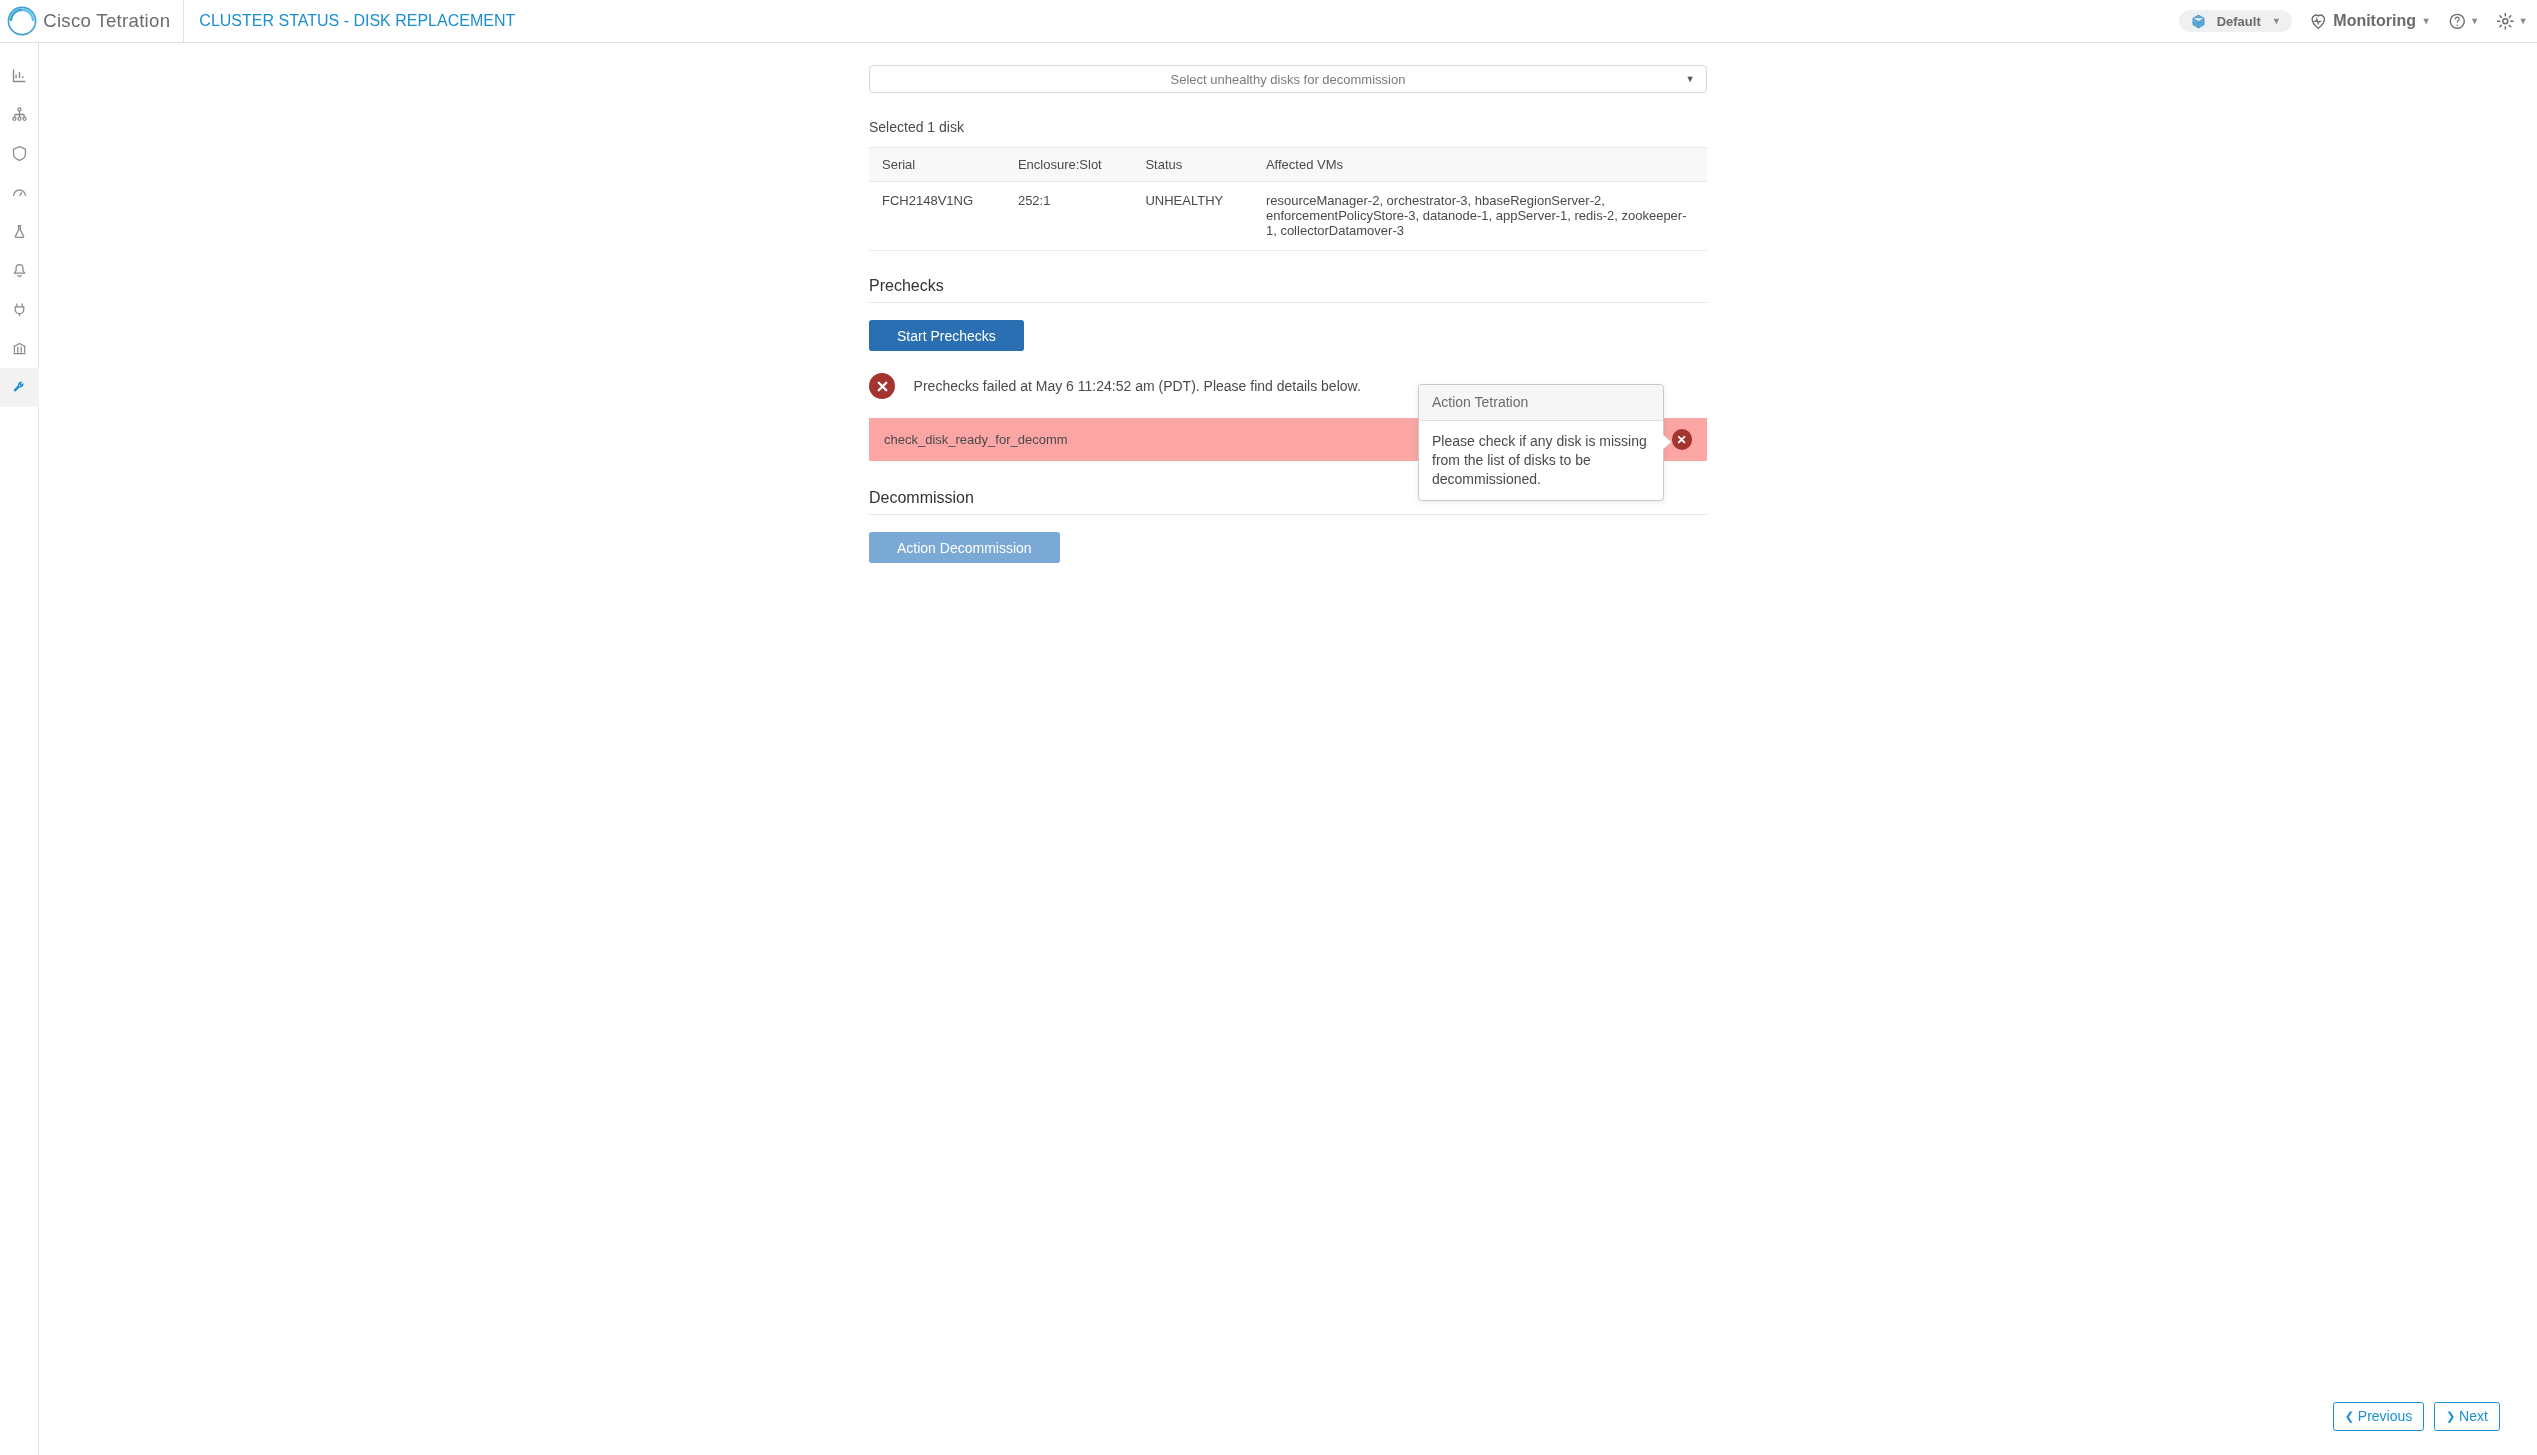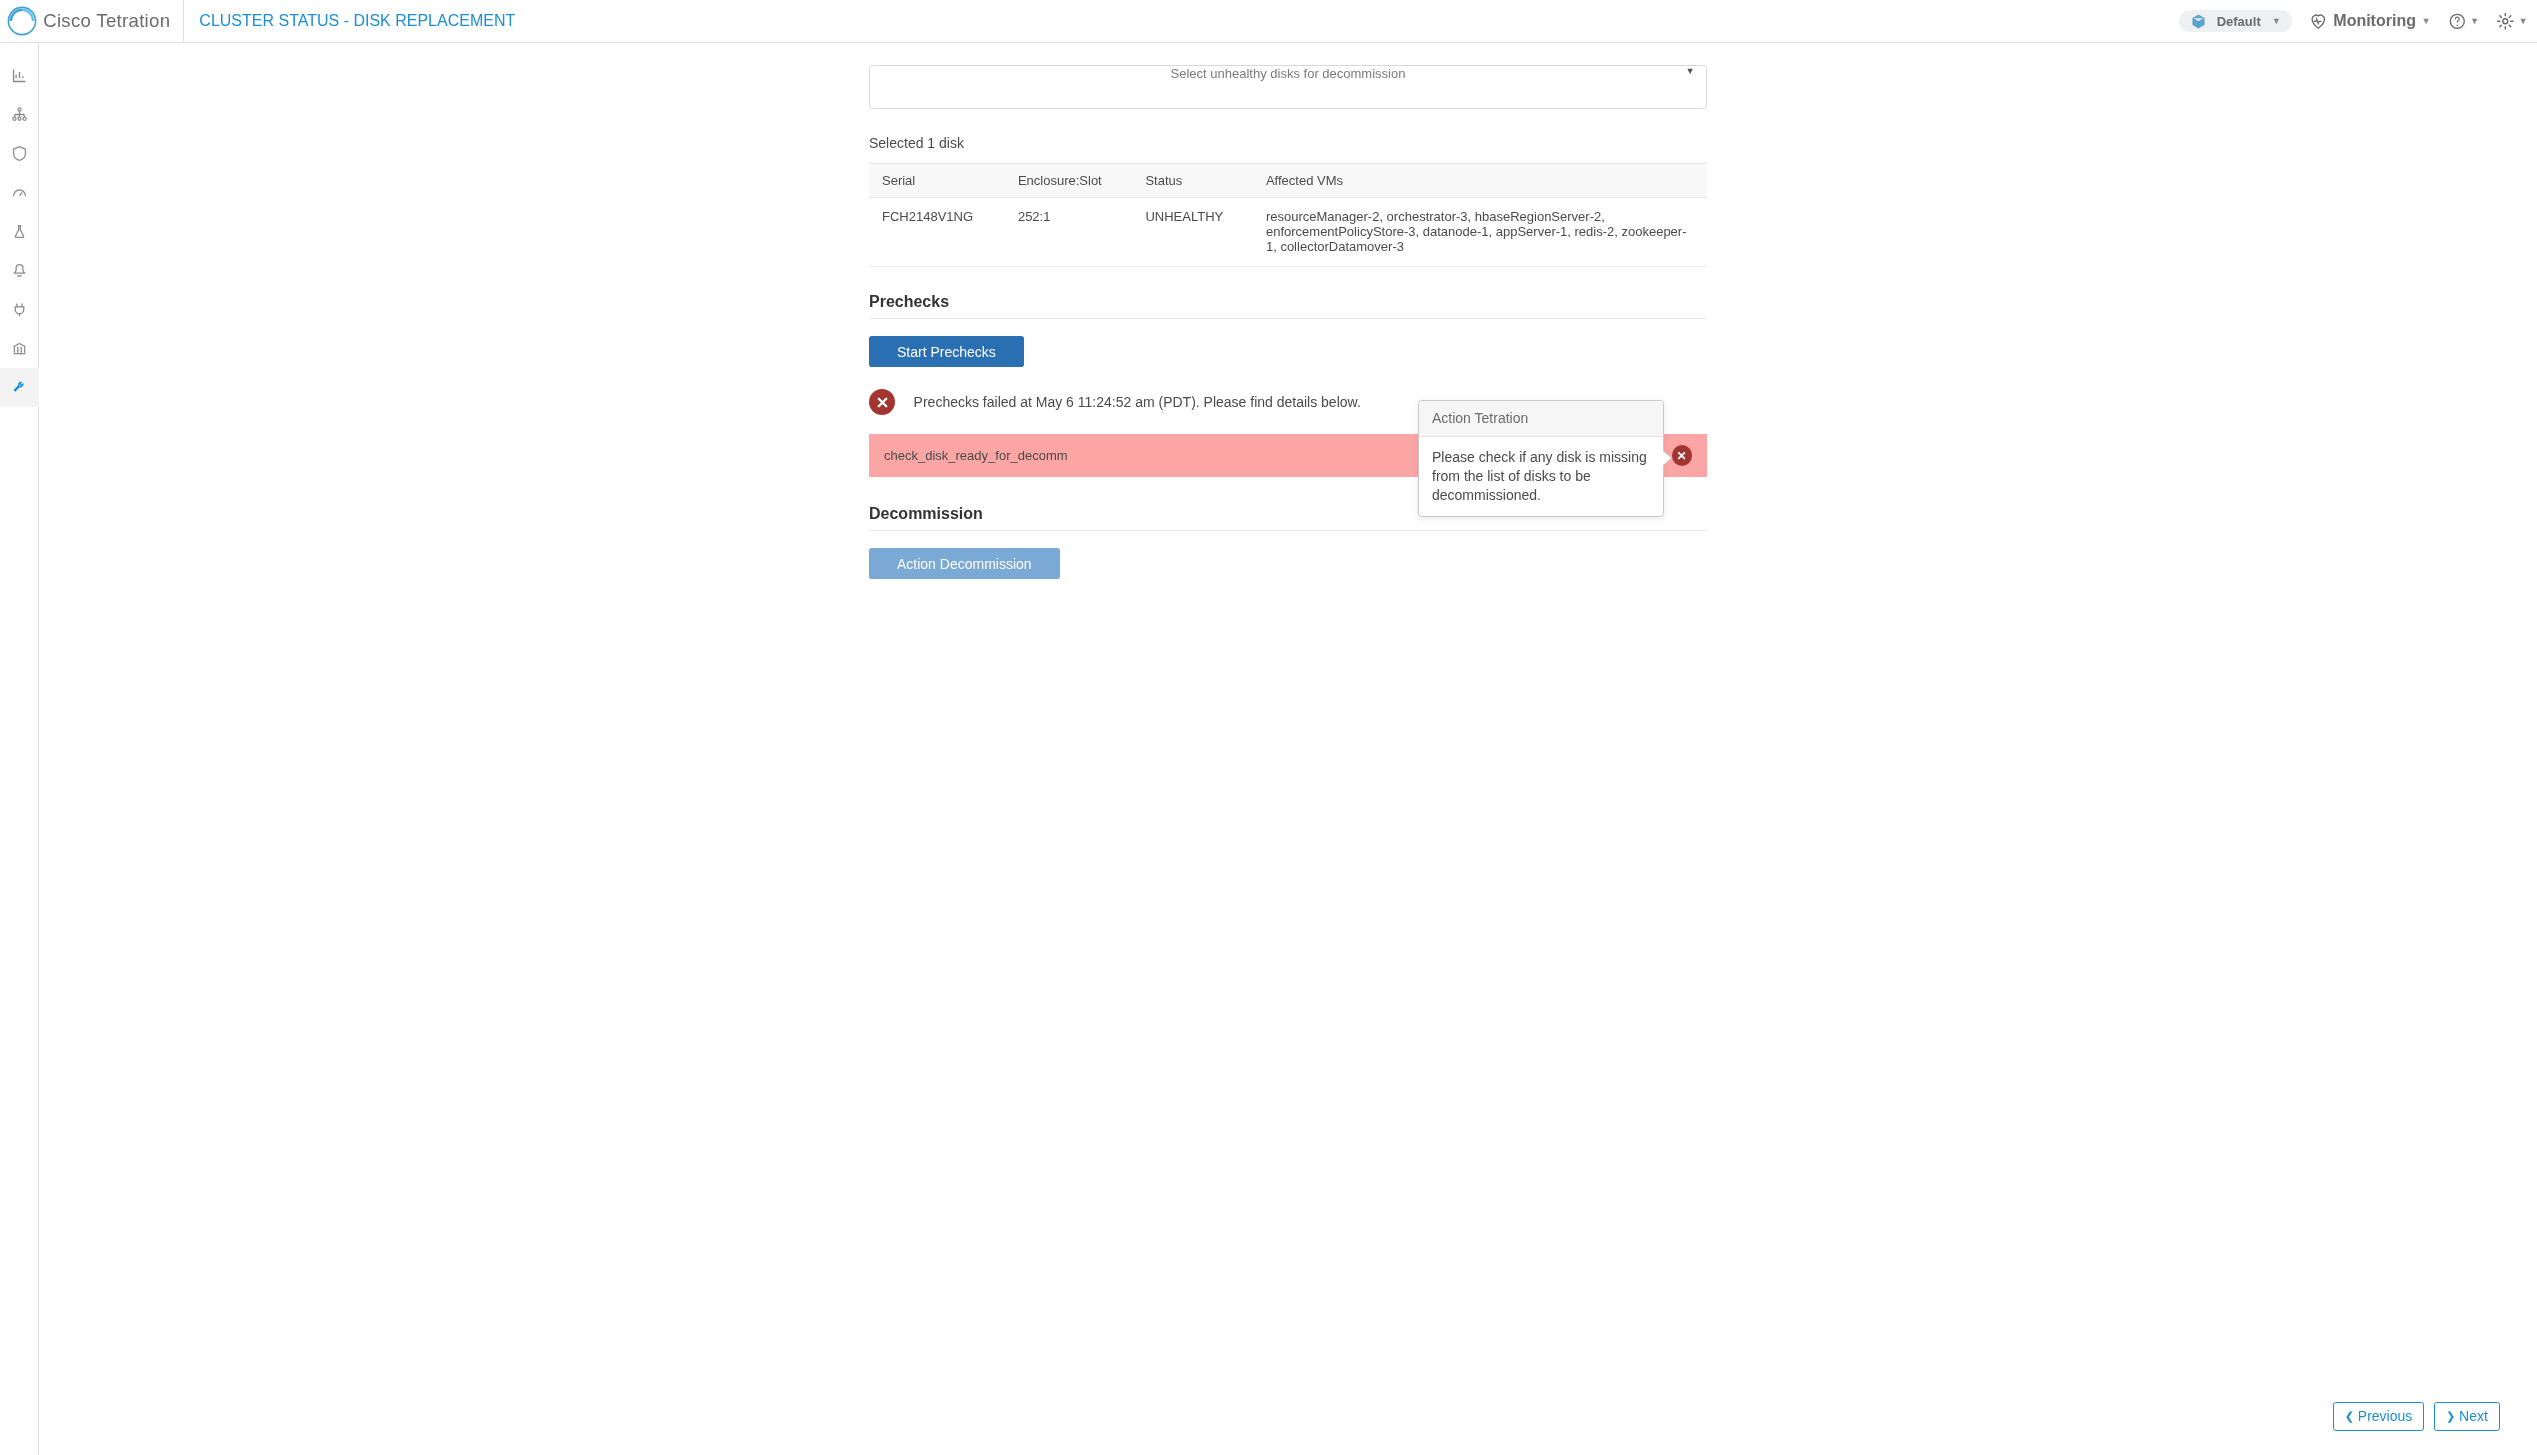--- a/index.html
+++ b/index.html
@@ -77,43 +77,43 @@
   padding: 22.4px 37px 22.4px 37px;
   position: relative;
 }
 .content-inner {
   max-width: 838px;
   margin: 0 auto;
 }
 .select-row {
   border: 0.9px solid #d8d8d8;
   border-radius: 3.7px;
-  height: 44px;
-  display: flex; justify-content: center;
+  height: 28px;
+  display: flex; align-items: center; justify-content: center;
   color: #7a7a7a;
   position: relative;
   margin-bottom: 26px;
 }
 .select-row .caret {
   position: absolute; right: 11.2px;
   font-size: 9.3px; color: #555;
 }
 .selected-count { margin-bottom: 11.2px; font-size: 14px; color: #4a4a4a; }
 .disk-table { width: 100%; border-collapse: collapse; margin-bottom: 26px; }
 .disk-table thead th {
   text-align: left; font-weight: 400; background: #f8f8f8;
   border-top: 0.9px solid #e7e7e7; border-bottom: 0.9px solid #e7e7e7;
   padding: 9.3px 13px; color: #4a4a4a; font-size: 13px;
 }
 .disk-table tbody td {
   padding: 11.2px 13px; border-bottom: 0.9px solid #ececec;
   color: #4a4a4a; vertical-align: top; font-size: 13px;
 }
 .section-head {
-  font-size: 16px; font-weight: 700; color: #333;
+  font-size: 16px; font-weight: 400; color: #333;
   border-bottom: 0.9px solid #e7e7e7;
   padding-bottom: 7.5px; margin-bottom: 17px;
 }
 .btn {
   display: inline-block; padding: 7.5px 28px;
   border: none; border-radius: 2.8px;
   color: #fff; font-size: 14px; cursor: pointer;
 }
 .btn-primary { background: #2b6fb3; }
 .btn-disabled { background: #7aa9d6; cursor: default; }

